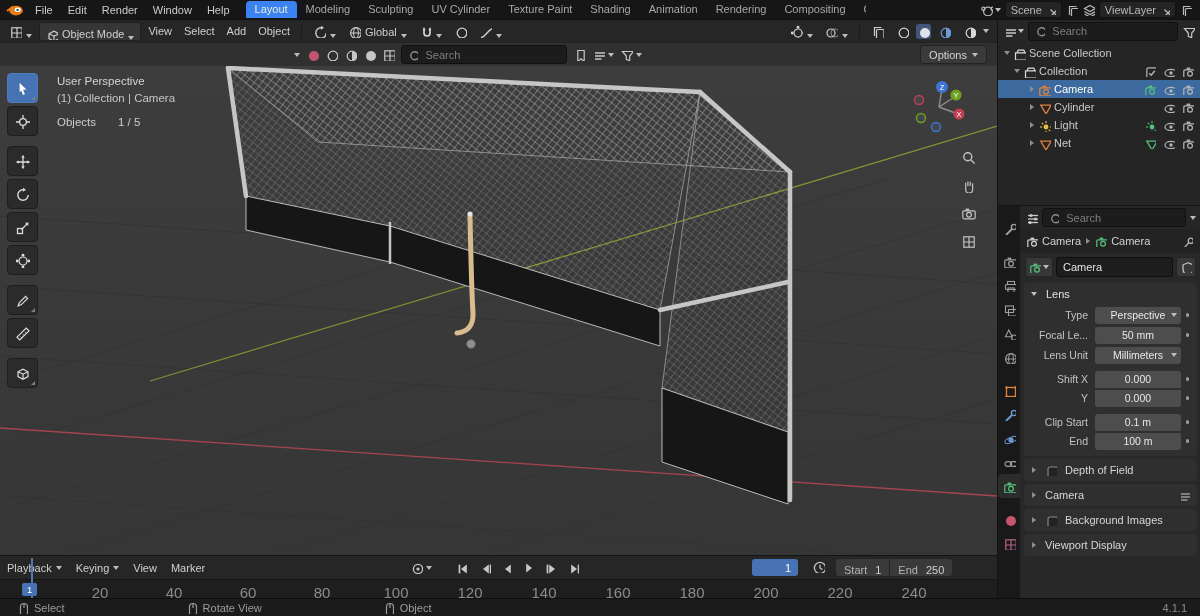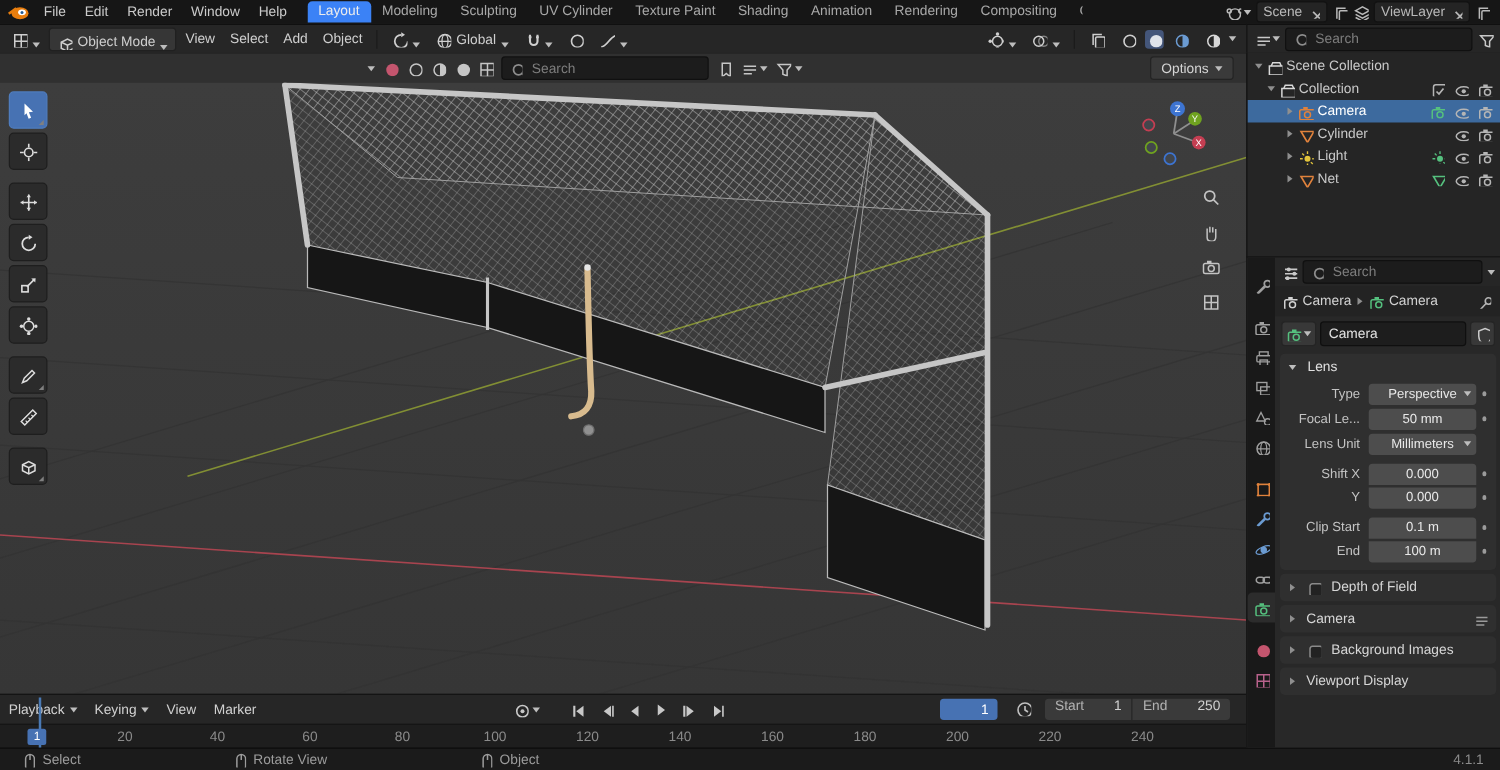--- a/index.html
+++ b/index.html
@@ -60,26 +60,26 @@
             border-top:1px solid #141414;box-sizing:border-box}
   .thead{position:relative;height:23px;display:flex;align-items:center;padding-left:0;color:#d0d0d0}
   .tmenu{padding:0 7px;display:flex;gap:4px;align-items:center}
   .autokey{position:absolute;left:410px;display:flex;align-items:center;gap:3px;color:#c8c8c8}
   .transport{position:absolute;left:452px;display:flex;gap:2px;align-items:center;color:#c8c8c8}
   .tbtn{width:20px;height:18px;display:flex;align-items:center;justify-content:center;border-radius:3px}
   .framefield{position:absolute;left:752px;width:46px;height:17px;background:#4772b3;border-radius:3px;
               color:#fff;display:flex;align-items:center;justify-content:flex-end;padding-right:7px;box-sizing:border-box}
   .clockbtn{position:absolute;left:812px;color:#c0c0c0}
   .range{position:absolute;left:836px;display:flex}
-  .rfield{height:17px;background:#3a3a3a;display:flex;align-items:flex-start;gap:24px;padding:0 8px}
+  .rfield{height:17px;background:#3a3a3a;display:flex;align-items:flex-end;gap:8px;padding:0 8px}
   .rfield .lab{color:#b3b3b3}
   .rfield.s{border-radius:3px 0 0 3px;margin-right:1px}
   .rfield.e{border-radius:0 3px 3px 0}
   .ruler{position:absolute;left:0;top:23px;width:100%;height:20px;background:#1e1e1e;border-top:1px solid #151515}
-  .fnum{position:absolute;top:4px;transform:translateX(-50%);font-size:11px;color:#8b8b8b}
+  .fnum{position:absolute;top:4px;transform:translateX(-50%);font-size:15px;color:#8b8b8b}
   .phline{position:absolute;left:31px;top:2px;width:2px;height:40px;background:#4a7ab5;z-index:2}
   .phchip{position:absolute;left:22px;top:3px;background:#4772b3;color:#fff;font-size:9.5px;
           border-radius:2px;padding:1px 5px;z-index:3}
   
   .statusbar{position:absolute;left:0;top:598px;width:1200px;height:18px;background:#1b1b1b;
              border-top:1px solid #0d0d0d;display:flex;align-items:center;color:#9c9c9c;box-sizing:border-box}
   .sbi{display:flex;align-items:center;gap:6px}
   .sbi.g1{margin-left:16px}.sbi.g2{margin-left:120px}.sbi.g3{margin-left:120px}
   .ver{margin-left:auto;margin-right:13px;color:#8b8b8b}
   
@@ -581,20 +581,28 @@
         <line x1="790" y1="106" x2="790" y2="434"></line>
         <line x1="228" y1="2" x2="246" y2="130"></line>
         <line x1="660" y1="244" x2="788" y2="216"></line>
       </g>
       <line x1="390" y1="156" x2="390" y2="198" stroke="#c6c6c6" stroke-width="2.5"></line>
       <path d="M470 150 C471 200 472 232 473 247 C473.5 259 468 266 457 267" stroke="#d8bb8e" stroke-width="5" fill="none" stroke-linecap="round"></path>
       <circle cx="470" cy="148" r="2.6" fill="#e6e6e6"></circle>
       <circle cx="471" cy="278" r="4.2" fill="#909090" stroke="#6f6f6f"></circle>
     </svg>
 
+    <div class="overlay">
+      <div>User Perspective</div>
+      <div class="l2">(1) Collection | Camera</div>
+      <div class="stats">
+        <span>Objects</span>
+        <span>1 / 5</span>
+      </div>
+    </div>
 
     <div class="tools">
       <div class="tool active">
           <svg class="i">
             <use href="#d-arrow"></use>
           </svg>
           <span class="cnr"></span>
         </div>
       <div class="tool">
           <svg class="i">

